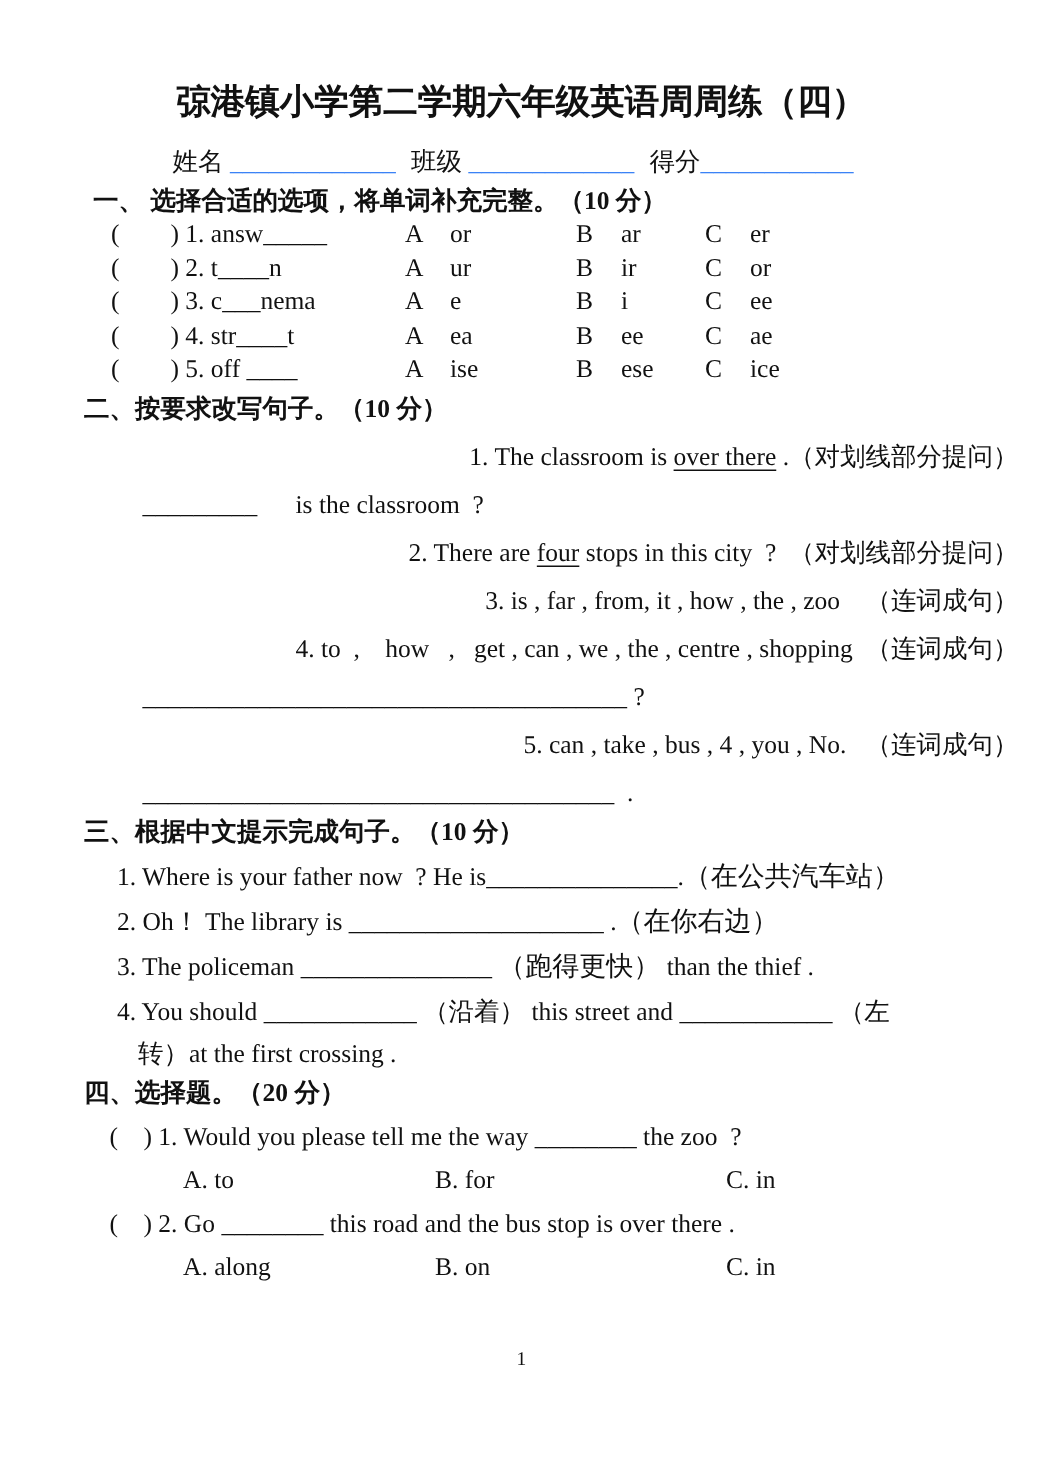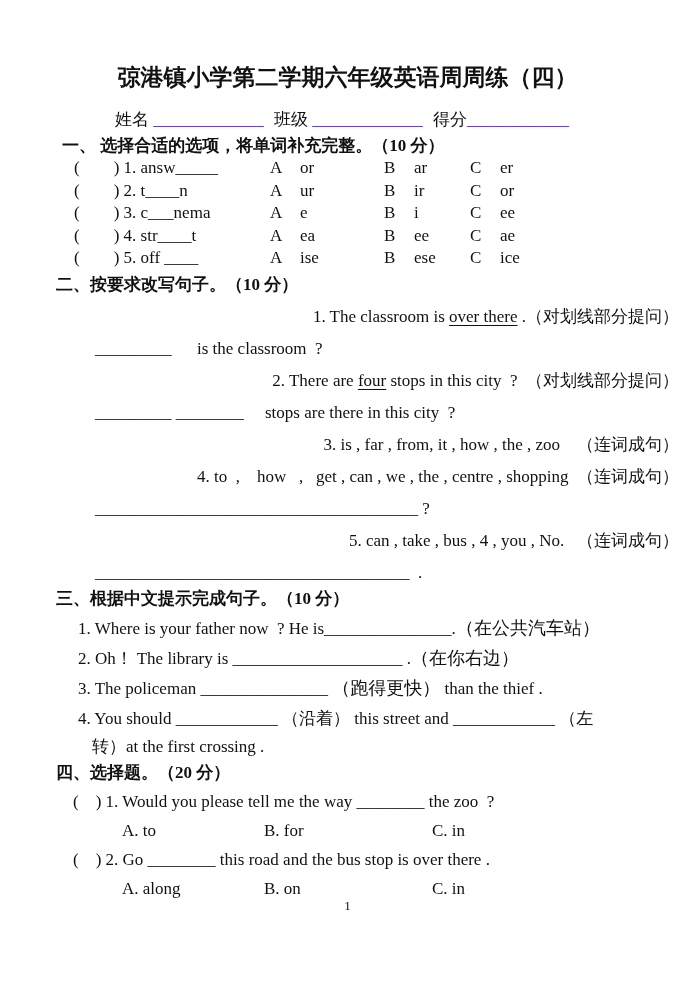--- a/index.html
+++ b/index.html
@@ -8,48 +8,48 @@
     width:695px;height:982px;
     background:#ffffff;
     color:#111;
     font-family:"Liberation Serif","DejaVu Serif",serif;
     font-size:17px;
     box-sizing:border-box;
     overflow:hidden;
   }
   [data-bind]{white-space:pre-wrap;}
   .title{
-    margin:16px;padding-top:46px;
+    margin:6px;padding-top:46px;
     text-align:center;
     font-size:23px;font-weight:bold;
     line-height:31px;
   }
   .name-row{margin:14px 0 0 115px;line-height:22px;}
   .field{margin-right:6px;}
-  .blank-gray{color:#4c1d95;}
+  .blank-gray{color:#3b82f6;}
   .sec-h{font-weight:bold;line-height:23px;margin:3px 0 0 56px;}
   .sec-h.first{margin-left:62px;}
   
   .s1-row{display:flex;margin-left:74px;line-height:22.5px;}
   .s1-stem{width:196px;}
   .s1-opt{display:flex;}
   .s1-opt .letter{display:inline-block;width:30px;}
   .w-a{width:114px;}
   .w-b{width:86px;}
   
   .q{margin:9px 16px 0 71px;line-height:23px;text-align:right;}
   .ans{margin:9px 0 0 95px;line-height:23px;}
   .ul{text-decoration:underline;text-underline-offset:3px;}
   
   .s3-item{margin:7px 14px 0 78px;line-height:23px;}
   .s3-line2{margin:5px 14px 0 92px;line-height:23px;}
   .hint{font-size:18px;}
   
   .s4-q{margin:6px 14px 0 73px;line-height:23px;}
-  .s4-opts{display:flex;margin:6px 0 0 122px;line-height:23px;}
+  .s4-opts{display:flex;margin:6px 0 0 122px;line-height:23px;gap:26px;}
   .o-a{width:142px;}
   .o-b{width:168px;}
   .footer{
     position:absolute;top:898px;left:0;width:100%;
     text-align:center;font-size:13px;
   }
 </style>
 </head>
 <body>
 
@@ -140,21 +140,20 @@
         <span data-bind="section1.items.4.opts.2.text">ice</span>
       </span>
   </div>
 
   <div class="sec-h" data-bind="section2.heading">二、按要求改写句子。（10 分）</div>
 
   <div class="q"><span data-bind="section2.items.0.pre">1. The classroom is </span><span class="ul" data-bind="section2.items.0.underlined">over there</span><span data-bind="section2.items.0.post"> .（对划线部分提问）</span></div>
   <div class="ans" data-bind="section2.items.0.answer">_________      is the classroom  ?</div>
 
   <div class="q"><span data-bind="section2.items.1.pre">2. There are </span><span class="ul" data-bind="section2.items.1.underlined">four</span><span data-bind="section2.items.1.post"> stops in this city  ?  （对划线部分提问）</span></div>
-  <div class="ans" data-bind="section2.items.1.answer">_________ ________     stops are there in this city  ?</div>
 
   <div class="q"><span data-bind="section2.items.2.pre">3. is , far , from, it , how , the , zoo    （连词成句）</span><span class="ul" data-bind="section2.items.2.underlined"></span><span data-bind="section2.items.2.post"></span></div>
 
   <div class="q"><span data-bind="section2.items.3.pre">4. to  ,    how   ,   get , can , we , the , centre , shopping  （连词成句）</span><span class="ul" data-bind="section2.items.3.underlined"></span><span data-bind="section2.items.3.post"></span></div>
   <div class="ans" data-bind="section2.items.3.answer">______________________________________ ?</div>
 
   <div class="q"><span data-bind="section2.items.4.pre">5. can , take , bus , 4 , you , No.   （连词成句）</span><span class="ul" data-bind="section2.items.4.underlined"></span><span data-bind="section2.items.4.post"></span></div>
   <div class="ans" data-bind="section2.items.4.answer">_____________________________________  .</div>
 
   <div class="sec-h" data-bind="section3.heading">三、根据中文提示完成句子。（10 分）</div>

